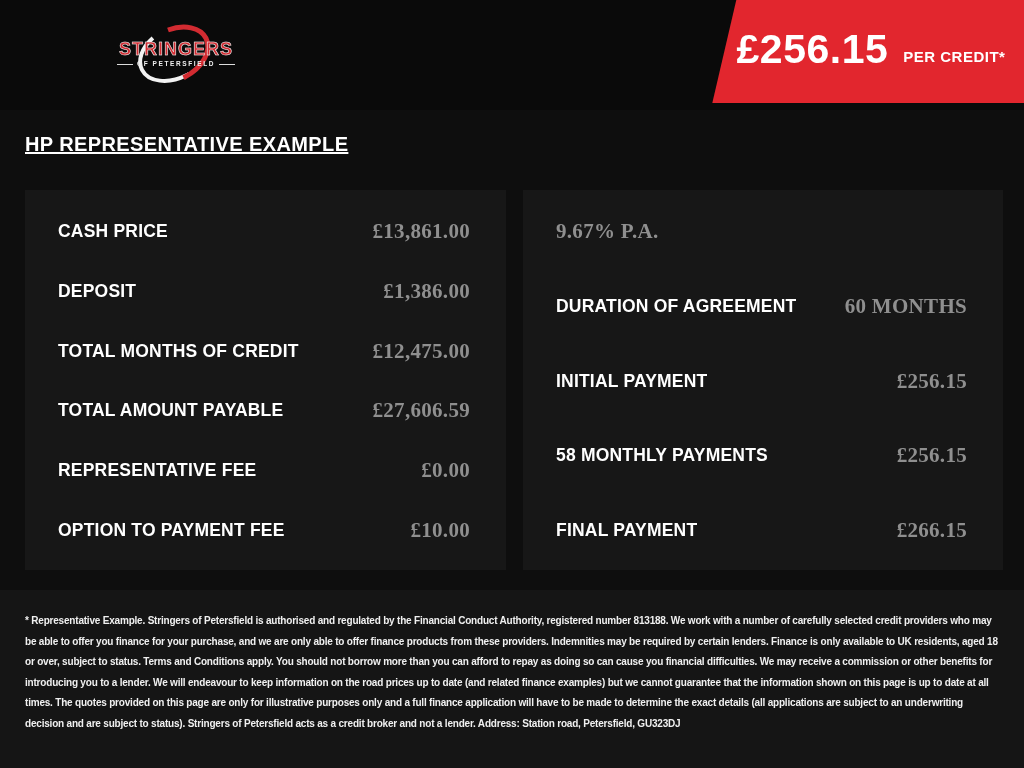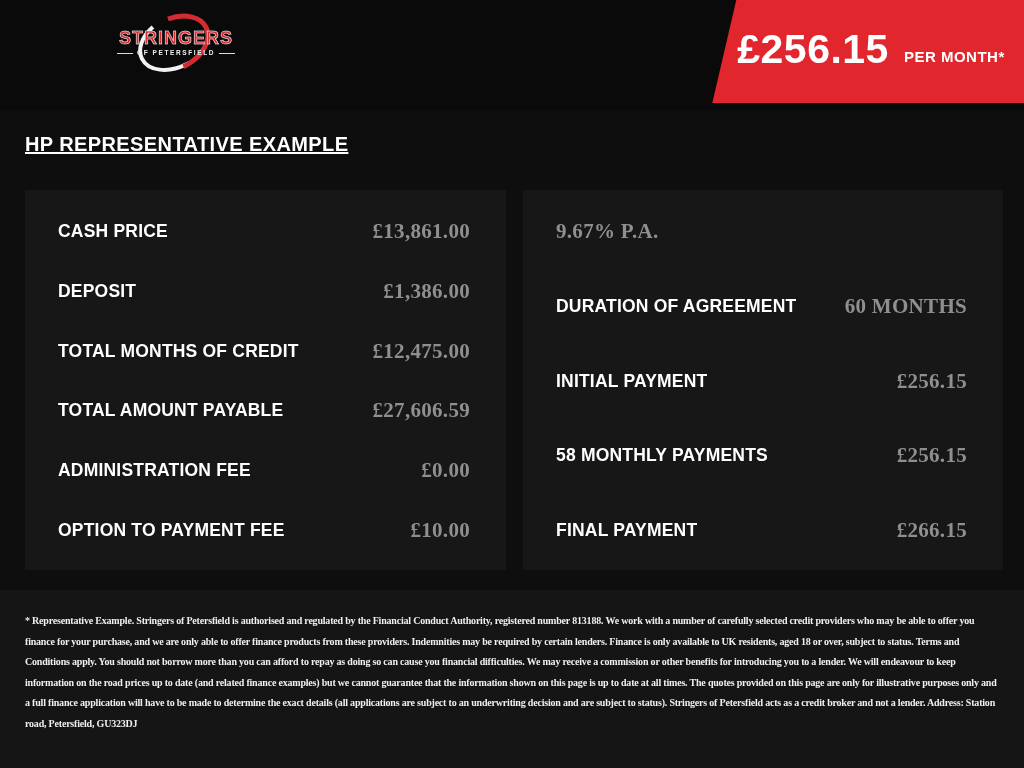--- a/index.html
+++ b/index.html
@@ -4,21 +4,21 @@
 <style>
   html,body{margin:0;padding:0;}
   body{
     width:1024px;height:768px;position:relative;overflow:hidden;
     background:#0e0e0e;
     font-family:"Liberation Sans", sans-serif;
     -webkit-font-smoothing:antialiased;
   }
   
   .header{position:absolute;left:0;top:0;width:1024px;height:110px;background:#0a0a0a;}
-  .logo{position:absolute;left:112px;top:3px;width:128px;height:80px;}
+  .logo{position:absolute;left:112px;top:14px;width:128px;height:80px;}
   .logo svg{position:absolute;left:0;top:0;}
   .logo-text{position:absolute;left:0;top:0;width:128px;height:80px;
     display:flex;flex-direction:column;align-items:center;justify-content:center;}
   .logo-name{
     font-size:18px;font-weight:800;letter-spacing:1px;color:#d22b31;
     -webkit-text-stroke:0.5px #f2f2f2;
     text-shadow:0 0 1px #ffffff66;
     line-height:1;
   }
   .logo-sub{
@@ -59,21 +59,21 @@
   .fin-label{
     font-size:17.5px;font-weight:800;color:#ffffff;letter-spacing:0.2px;white-space:nowrap;
   }
   .fin-value{
     font-family:"Liberation Serif", serif;
     font-size:21px;font-weight:700;color:#8f8f8f;letter-spacing:0.3px;white-space:nowrap;
   }
   
   .disclaimer-section{
     position:absolute;left:0;top:590px;width:1024px;height:178px;background:#151515;
-    box-sizing:border-box;padding:21px 24px 0 25px;font-family:Liberation Serif, serif;
+    box-sizing:border-box;padding:21px 24px 0 25px;
   }
   .disclaimer-text{
     font-size:10px;font-weight:700;color:#f0f0f0;letter-spacing:-0.2px;
     line-height:20.5px;text-align:left;
   }
 </style>
 </head>
 <body>
 
 <div class="header">
@@ -88,21 +88,21 @@
       <div class="logo-name">STRINGERS</div>
       <div class="logo-sub">
         <span class="rule"></span>
         <span>OF PETERSFIELD</span>
         <span class="rule"></span>
       </div>
     </div>
   </div>
   <div class="price-banner">
     <span class="price-amount">£256.15</span>
-    <span class="price-period">PER MONTH*</span>
+    <span class="price-period">PER CREDIT*</span>
   </div>
 </div>
 
 <div class="main">
   <div class="page-title">HP REPRESENTATIVE EXAMPLE</div>
 
   <div class="panel left">
     <div class="fin-row">
       <span class="fin-label">CASH PRICE</span>
       <span class="fin-value">£13,861.00</span>
@@ -113,21 +113,21 @@
     </div>
     <div class="fin-row">
       <span class="fin-label">TOTAL MONTHS OF CREDIT</span>
       <span class="fin-value">£12,475.00</span>
     </div>
     <div class="fin-row">
       <span class="fin-label">TOTAL AMOUNT PAYABLE</span>
       <span class="fin-value">£27,606.59</span>
     </div>
     <div class="fin-row">
-      <span class="fin-label">ADMINISTRATION FEE</span>
+      <span class="fin-label">REPRESENTATIVE FEE</span>
       <span class="fin-value">£0.00</span>
     </div>
     <div class="fin-row">
       <span class="fin-label">OPTION TO PAYMENT FEE</span>
       <span class="fin-value">£10.00</span>
     </div>
   </div>
 
   <div class="panel right">
     <div class="fin-row">

